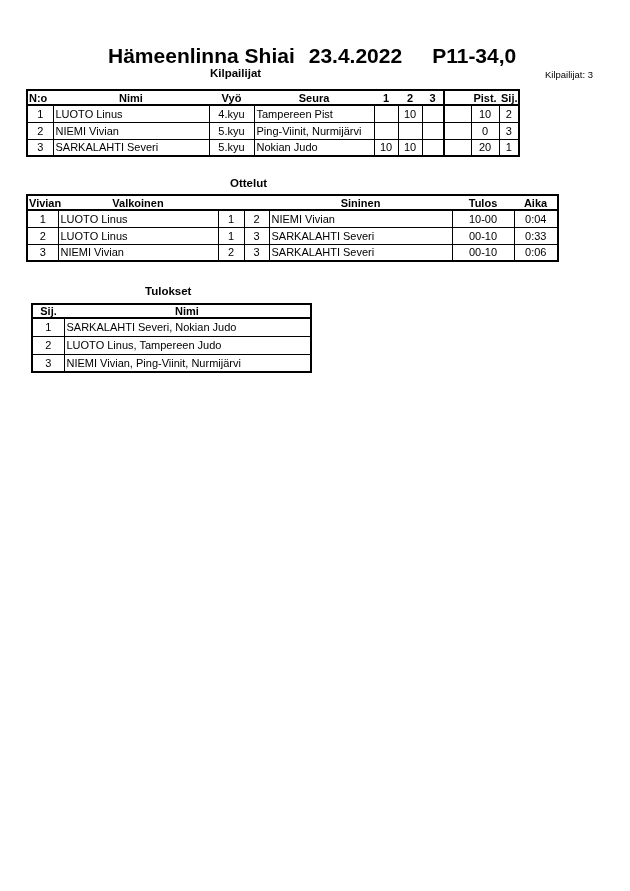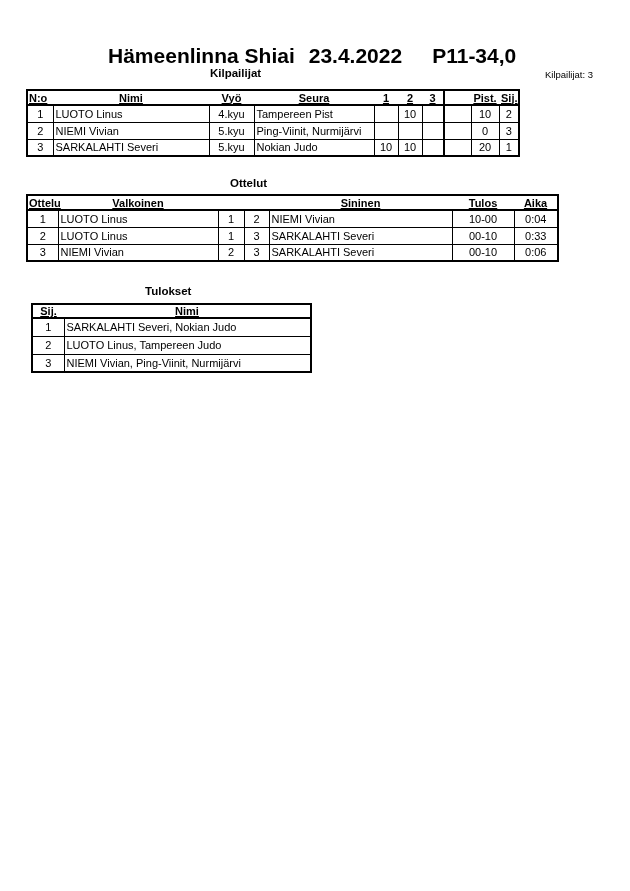--- a/index.html
+++ b/index.html
@@ -20,21 +20,21 @@
   #st-tulokset{top:285px;left:145px;}
   .count-label{position:absolute;top:69px;left:545px;font-size:9.5px;line-height:11px;}
   table.tbl{
     position:absolute;border-collapse:collapse;table-layout:fixed;
     border:2px solid #000;background:#fff;
   }
   .tbl td{
     padding:0 2px;font-size:11px;line-height:12px;white-space:nowrap;
     overflow:hidden;vertical-align:middle;
   }
-  .tbl thead td{font-weight:bold;border-bottom:2px solid #000;text-align:center;text-decoration:underline;}
+  .tbl thead td{font-weight:bold;border-bottom:2px solid #000;text-align:center;}
   .tbl tbody td{border:1px solid #000;text-align:center;}
   .tbl thead tr{height:15px;}
   .tbl tbody tr{height:17px;}
   #t-tulokset thead tr{height:14px;}
   #t-tulokset tbody tr{height:18px;}
   td.l{text-align:left !important;}
   td.hl{text-align:left !important;padding-left:1px;overflow:visible;}
   td.thick-l{border-left:2px solid #000 !important;padding-left:47px;}
   #t-kilpailijat{top:89px;left:26px;width:492px;}
   #t-ottelut{top:194px;left:26px;width:531px;}
@@ -126,21 +126,21 @@
     <col style="width:31px">
       <col style="width:160px">
       <col style="width:26px">
       <col style="width:25px">
     <col style="width:183px">
       <col style="width:62px">
       <col style="width:44px">
   </colgroup>
   <thead>
     <tr>
-      <td class="hl">Ottelu</td>
+      <td class="hl">Vivian</td>
       <td>Valkoinen</td>
       <td></td>
       <td></td>
       <td>Sininen</td>
       <td>Tulos</td>
       <td>Aika</td>
     </tr>
   </thead>
   <tbody>
     <tr>

